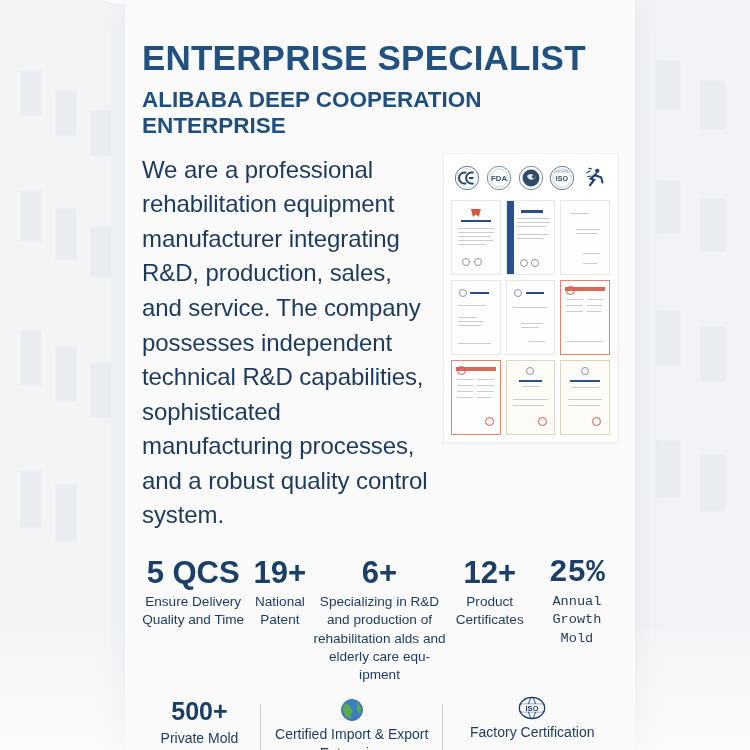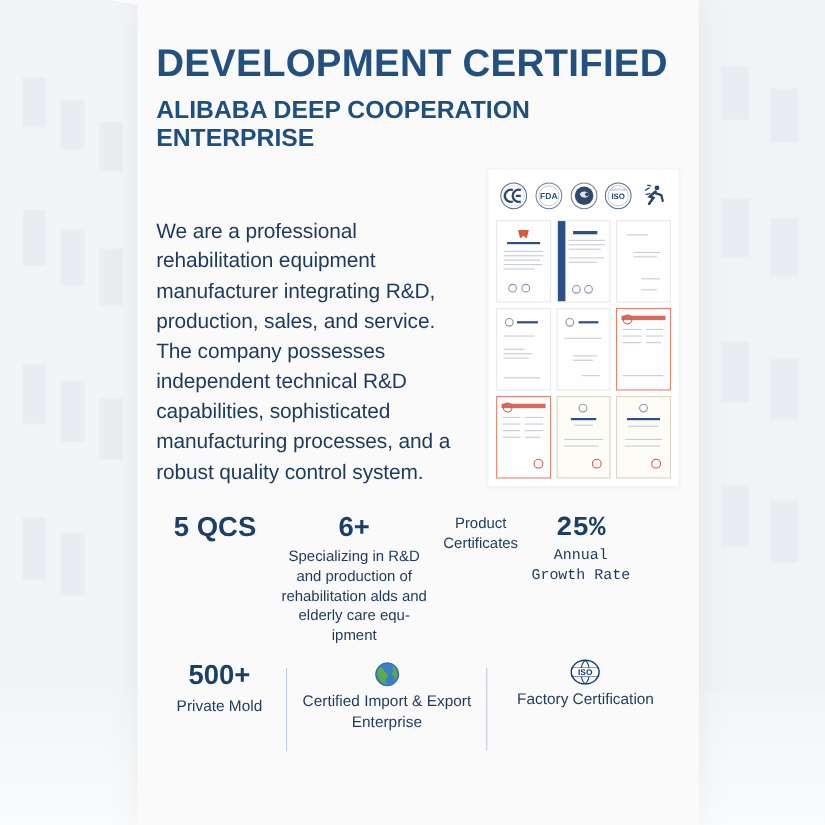--- a/index.html
+++ b/index.html
@@ -49,22 +49,22 @@
   }
   .h2 {
     margin-top:6px;
     font-size:22.5px; font-weight:bold; letter-spacing:0px;
     color:#1f4f7e;
   }
 
   
   .mid { display:flex; padding:14px 17px 0 17px; gap:13px; }
   .intro {
-    width:288px; font-size:19px; line-height:1.44;
-    color:#1d3a5c; letter-spacing:-.1px;margin-top:44px;
+    width:288px; font-size:24px; line-height:1.44;
+    color:#1d3a5c; letter-spacing:-.1px;
   }
   .certcard {
     width:175px; height:290px; background:#fff;
     border:1px solid #f0f0f1; padding:9px 7px 7px 7px;
     display:flex; flex-direction:column;
     box-shadow:0 1px 3px rgba(0,0,0,.04);
   }
   .badgerow { display:flex; justify-content:space-between; align-items:flex-start;
     padding:2px 3px 0 3px; }
   .badge { width:26px; height:26px; }
@@ -83,21 +83,21 @@
   .cert .seal2 { position:absolute; width:8px; height:8px; border-radius:50%;
     border:1.3px solid #8a95a8; }
   .cert .hdrbar { position:absolute; background:#d9695a; }
   .cert .logo { position:absolute; width:10px; height:8px; background:#d4593f;
     clip-path:polygon(0 0,100% 0,80% 100%,50% 70%,20% 100%); }
   .cert .ttl { position:absolute; height:2px; background:#2c4f8c; }
 
   
   .stats { display:flex; padding:22px 14px 0 14px; align-items:flex-start; }
   .stat { text-align:center; }
-  .stat .num { font-size:25px; font-weight:bold; color:#1b3f66; line-height:1.18; }
+  .stat .num { font-size:31px; font-weight:bold; color:#1b3f66; line-height:1.18; }
   .stat .lbl { font-size:13.6px; line-height:1.33; color:#1d3a5c; margin-top:2px; }
 
   .s1{width:113px;} .s2{width:68px;} .s3{width:140px;} .s4{width:90px;} .s5{width:92px;font-family:Liberation Mono, monospace;}
 
   
   .bottom { display:flex; margin-top:12px; padding:0 14px 0 14px;
     align-items:flex-start; }
   .bcol { text-align:center; position:relative; }
   .b1 { width:124px; }
   .b2 { width:185px; padding:0 8px; }
@@ -136,21 +136,21 @@
   <div class="win" style="left:655px; top:310px; width:26px; height:56px;"></div>
   <div class="win" style="left:700px; top:326px; width:26px; height:56px;"></div>
   <div class="win" style="left:655px; top:440px; width:26px; height:58px;"></div>
   <div class="win" style="left:700px; top:454px; width:26px; height:58px;"></div>
   <div class="ground"></div>
 </div>
 
 <div id="panel">
 
   <div class="head-wrap">
-    <div class="h1">DEVELOPMENT CERTIFIED</div>
+    <div class="h1">ENTERPRISE SPECIALIST</div>
     <div class="h2">ALIBABA DEEP COOPERATION ENTERPRISE</div>
   </div>
 
   <div class="mid">
     <div class="intro">We are a professional rehabilitation equipment manufacturer integrating R&amp;D, production, sales, and service. The company possesses independent technical R&amp;D capabilities, sophisticated manufacturing processes, and a robust quality control system.</div>
 
     <div class="certcard">
 
       <div class="badgerow">
 
@@ -285,31 +285,37 @@
           <div class="ln" style="left:14%;top:44px;width:68%;"></div>
           <div class="seal" style="right:16%;bottom:8px;"></div>
         </div>
       </div>
     </div>
   </div>
 
   <div class="stats">
     <div class="stat s1">
       <div class="num">5 QCS</div>
+      <div class="lbl">Ensure Delivery Quality and Time</div>
+    </div>
+    <div class="stat s2">
+      <div class="num">19+</div>
+      <div class="lbl">National Patent</div>
     </div>
     <div class="stat s3">
       <div class="num">6+</div>
       <div class="lbl">Specializing in R&amp;D and production of rehabilitation alds and elderly care equ-ipment</div>
     </div>
     <div class="stat s4">
+      <div class="num">12+</div>
       <div class="lbl">Product Certificates</div>
     </div>
     <div class="stat s5">
       <div class="num">25%</div>
-      <div class="lbl">Annual Growth Rate</div>
+      <div class="lbl">Annual Growth Mold</div>
     </div>
   </div>
 
   <div class="bottom">
     <div class="bcol b1">
       <div class="num">500+</div>
       <div class="lbl">Private Mold</div>
     </div>
 
     <div class="divider"></div>

